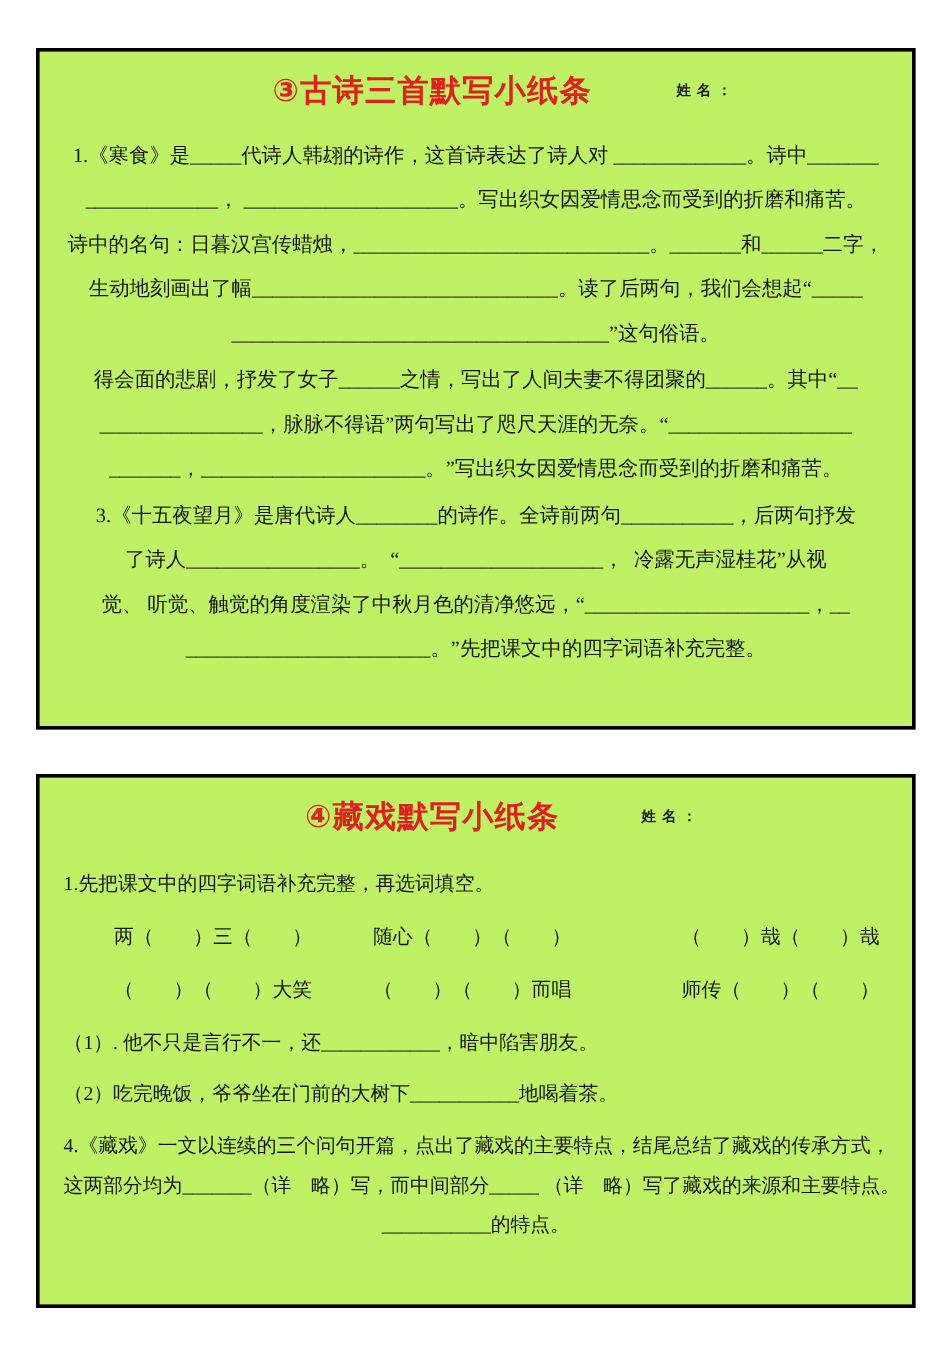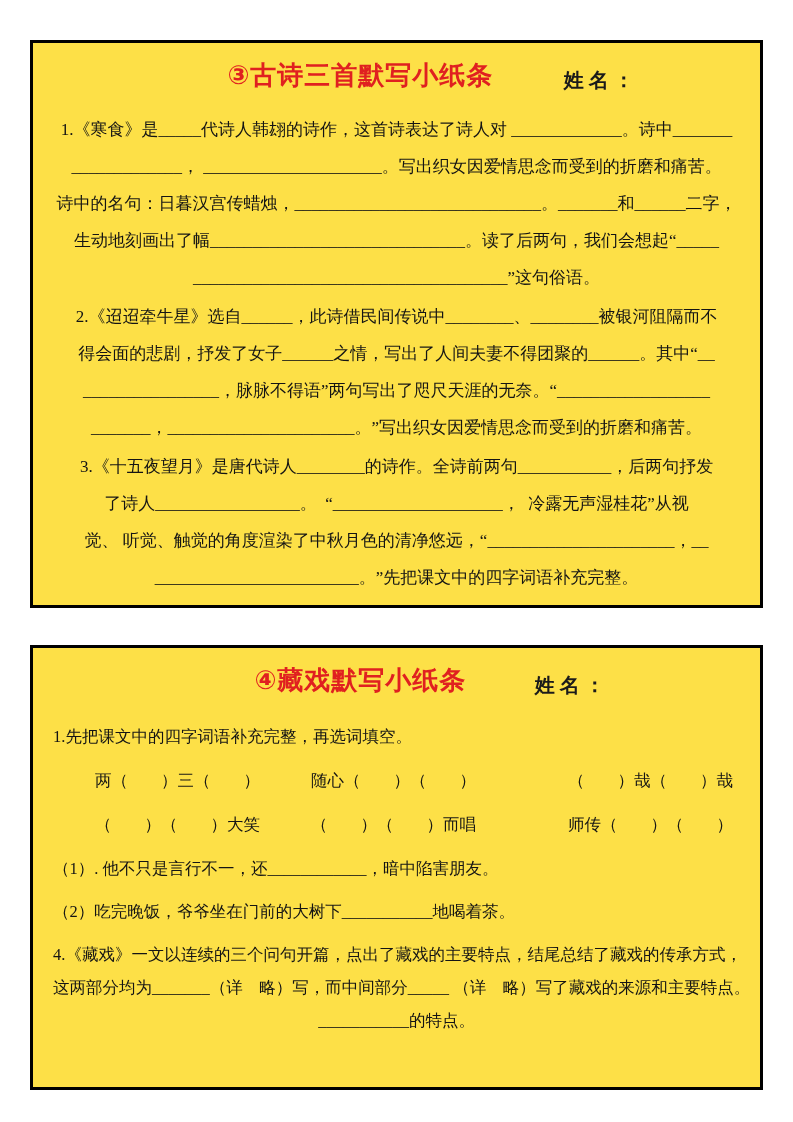--- a/index.html
+++ b/index.html
@@ -3,33 +3,33 @@
 <meta charset="utf-8">
 <style>
   html,body{margin:0;padding:0;background:#fff;}
   .page{
     position:relative;width:793px;height:1122px;background:#ffffff;
     font-family:"Liberation Serif","DejaVu Serif",serif;color:#141414;
     overflow:hidden;
   }
   .panel{
     position:absolute;left:30px;width:733px;box-sizing:border-box;
-    border:3px solid #000;background:#fde047;
+    border:3px solid #000;background:#bef264;
   }
   .panel-poems{top:40px;height:568px;}
   .panel-opera{top:645px;height:445px;}
   .panel-header{position:relative;height:60px;}
   .panel-title{
     position:absolute;left:45%;transform:translateX(-50%);top:15px;
     font-family:"Liberation Sans","DejaVu Sans",sans-serif;
     font-weight:bold;font-size:26px;letter-spacing:1px;white-space:nowrap;
     color:var(--accent,#e02020);
   }
   .name-label{
-    position:absolute;top:24px;font-weight:bold;font-size:20px;
+    position:absolute;top:24px;font-weight:bold;font-size:12px;
     letter-spacing:5px;white-space:nowrap;color:#1a1a1a;
   }
   .panel-poems .name-label{left:73%;}
   .panel-opera .name-label{left:69%;}
   .panel-body{padding:6px 20px 0 20px;font-size:17px;}
   .panel-opera .panel-body{font-size:16.5px;padding-top:12px;}
   .line{line-height:37px;white-space:pre;overflow:hidden;text-align:center;}
   .panel-opera .line{line-height:33px;}
   .prompt-line{line-height:34px;white-space:pre;margin-bottom:10px;}
   .word-row{
@@ -52,21 +52,20 @@
     </div>
     <div class="panel-body">
       <div class="para">
         <div class="line">1.《寒食》是_____代诗人韩翃的诗作，这首诗表达了诗人对 _____________。诗中_______</div>
         <div class="line">_____________， _____________________。写出织女因爱情思念而受到的折磨和痛苦。</div>
         <div class="line">诗中的名句：日暮汉宫传蜡烛，_____________________________。_______和______二字，</div>
         <div class="line">生动地刻画出了幅______________________________。读了后两句，我们会想起“_____</div>
         <div class="line">_____________________________________”这句俗语。</div>
       </div>
       <div class="para">
-        <div class="line">2.《迢迢牵牛星》选自______，此诗借民间传说中________、________被银河阻隔而不</div>
         <div class="line">得会面的悲剧，抒发了女子______之情，写出了人间夫妻不得团聚的______。其中“__</div>
         <div class="line">________________，脉脉不得语”两句写出了咫尺天涯的无奈。“__________________</div>
         <div class="line">_______，______________________。”写出织女因爱情思念而受到的折磨和痛苦。</div>
       </div>
       <div class="para">
         <div class="line">3.《十五夜望月》是唐代诗人________的诗作。全诗前两句___________，后两句抒发</div>
         <div class="line">了诗人_________________。  “____________________，  冷露无声湿桂花”从视</div>
         <div class="line">觉、 听觉、触觉的角度渲染了中秋月色的清净悠远，“______________________，__</div>
         <div class="line">________________________。”先把课文中的四字词语补充完整。</div>
       </div>

